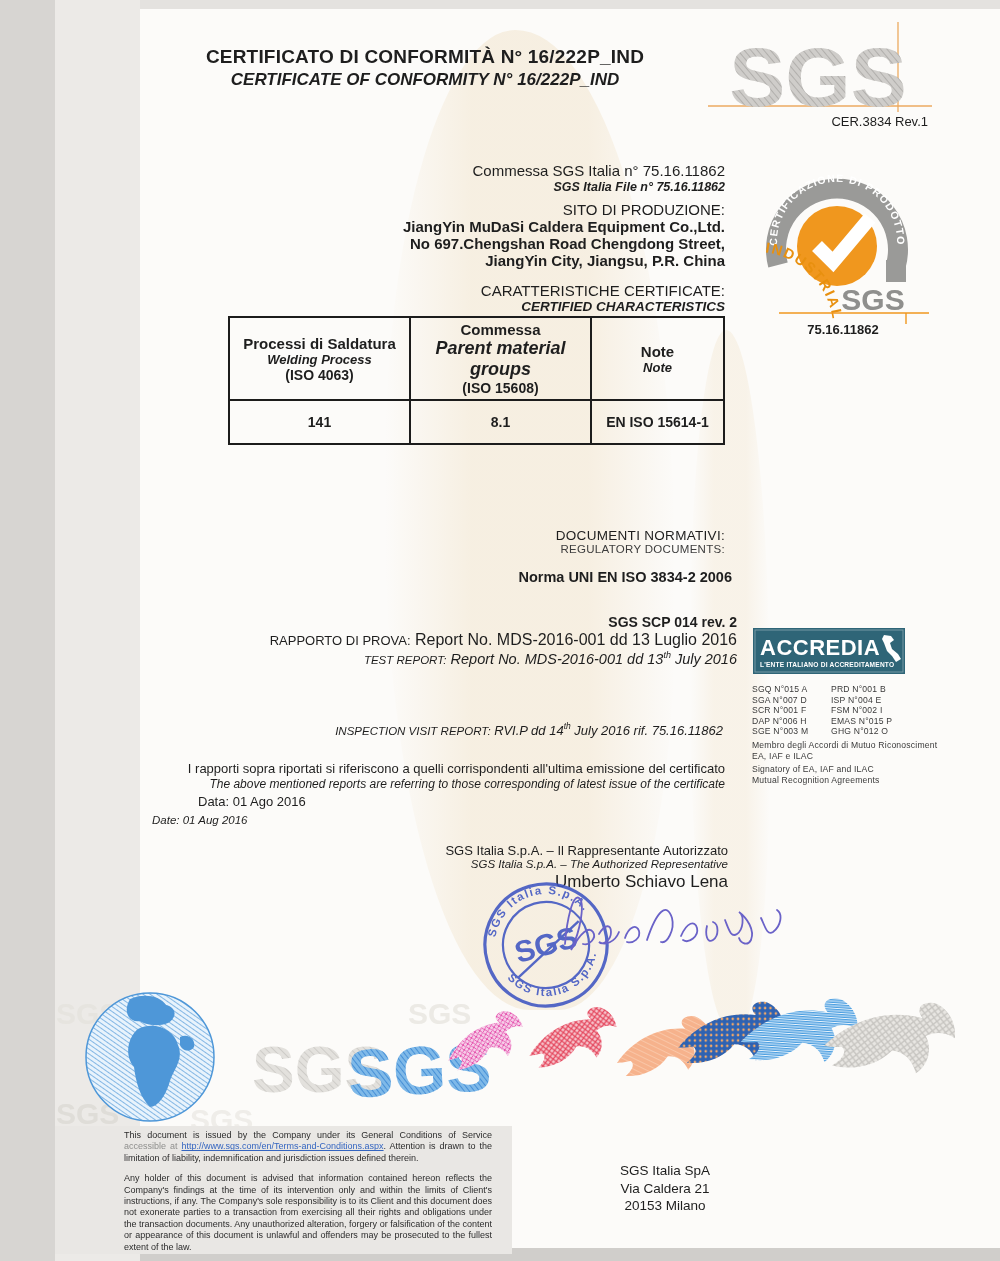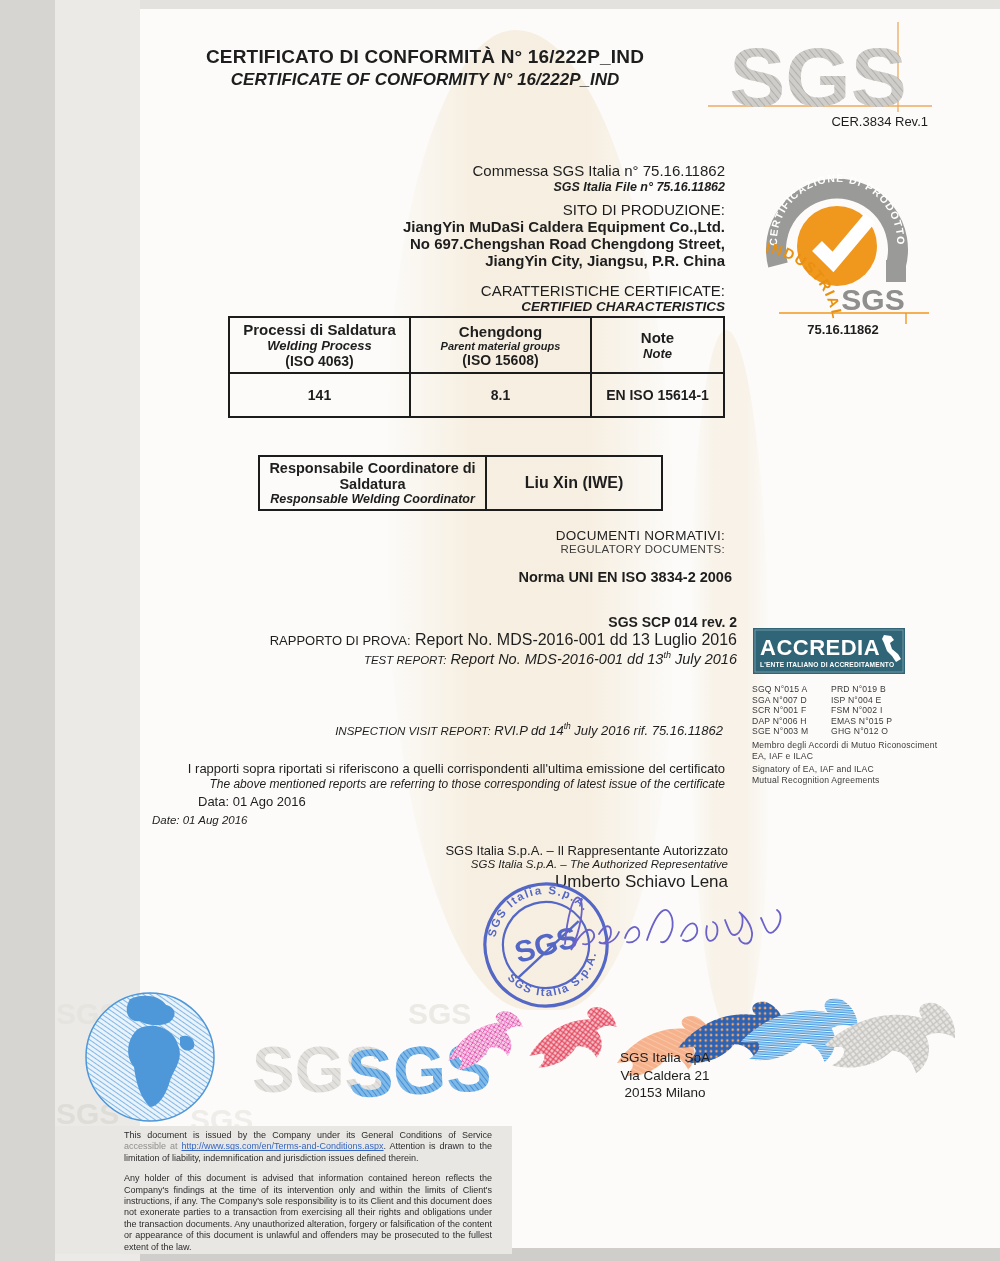--- a/index.html
+++ b/index.html
@@ -88,48 +88,37 @@
 
   <table class="cert abs" style="left:228px;top:316px;width:497px;">
     <tbody>
         <tr style="height:52px;">
       <td style="width:167px;">
         <span class="b" style="font-size:15px;display:block;">Processi di Saldatura</span>
         <span class="bi" style="font-size:13px;display:block;">Welding Process</span>
         <span class="b" style="font-size:14px;display:block;">(ISO 4063)</span>
       </td>
       <td style="width:167px;">
-        <span class="b" style="font-size:15px;display:block;">Chengdong</span>
-        <span class="bi" style="font-size:11px;display:block;">Parent material groups</span>
+        <span class="b" style="font-size:15px;display:block;">Commessa</span>
+        <span class="bi" style="font-size:18px;display:block;">Parent material groups</span>
         <span class="b" style="font-size:14px;display:block;">(ISO 15608)</span>
       </td>
       <td>
         <span class="b" style="font-size:15px;display:block;">Note</span>
         <span class="bi" style="font-size:13px;display:block;">Note</span>
       </td>
     </tr>
     <tr style="height:44px;">
       <td class="b" style="font-size:14px;">141</td>
       <td class="b" style="font-size:14px;">8.1</td>
       <td class="b" style="font-size:14px;">EN ISO 15614-1</td>
     </tr>
   </tbody>
     </table>
 
-  <table class="cert abs" style="left:258px;top:455px;width:405px;">
-    <tbody>
-        <tr style="height:47px;">
-      <td style="width:213px;">
-        <span class="b" style="font-size:14.5px;display:block;line-height:16px;">Responsabile Coordinatore di Saldatura</span>
-        <span class="bi" style="font-size:12.5px;display:block;">Responsable Welding Coordinator</span>
-      </td>
-      <td class="b" style="font-size:16px;">Liu Xin (IWE)</td>
-    </tr>
-  </tbody>
-    </table>
 
   <div class="abs rt" style="right:275px;top:528px;font-size:13.5px;letter-spacing:.3px;">DOCUMENTI NORMATIVI:</div>
   <div class="abs rt" style="right:275px;top:543px;font-size:11.5px;color:#3d3d3d;letter-spacing:.3px;">REGULATORY DOCUMENTS:</div>
   <div class="abs rt b" style="right:268px;top:569px;font-size:14.5px;">Norma UNI EN ISO 3834-2 2006</div>
 
   <div class="abs rt b" style="right:263px;top:614px;font-size:14px;margin-left:20px;">SGS SCP 014 rev. 2</div>
   <div class="abs rt" style="right:263px;top:631px;">
     <span style="font-size:13px;">RAPPORTO DI PROVA:</span><span style="font-size:16px;"> Report No. MDS-2016-001 dd 13 Luglio 2016</span>
   </div>
   <div class="abs rt i" style="right:263px;top:650px;">
@@ -149,21 +138,21 @@
   </svg>
 
   <div class="abs codes" style="left:752px;top:684px;">
     <div>SGQ N°015 A</div>
     <div>SGA N°007 D</div>
     <div>SCR N°001 F</div>
     <div>DAP N°006 H</div>
     <div>SGE N°003 M</div>
   </div>
   <div class="abs codes" style="left:831px;top:684px;">
-    <div>PRD N°019 B</div>
+    <div>PRD N°001 B</div>
     <div>ISP N°004 E</div>
     <div>FSM N°002 I</div>
     <div>EMAS N°015 P</div>
     <div>GHG N°012 O</div>
   </div>
   <div class="abs codes" style="left:752px;top:740px;">
     <div>Membro degli Accordi di Mutuo Riconosciment</div>
     <div>EA, IAF e ILAC</div>
   </div>
   <div class="abs codes" style="left:752px;top:764px;">
@@ -270,21 +259,21 @@
     <text x="308" y="118" font-size="68" font-weight="bold" fill="url(#patBlueHatch)" font-family="Liberation Sans, sans-serif" transform="rotate(-3 340 100)">SGS</text>
 
     <use href="#birdShape" fill="url(#patPink)" transform="translate(398,48) scale(0.82) rotate(-14)"></use>
     <use href="#birdShape" fill="url(#patRed)" transform="translate(482,38) scale(0.92) rotate(-8)"></use>
     <use href="#birdShape" fill="url(#patOrange)" transform="translate(572,42) scale(0.98) rotate(-4)"></use>
     <use href="#birdShape" fill="url(#patNavy)" transform="translate(636,22) scale(1.08)"></use>
     <use href="#birdShape" fill="url(#patBlueLines)" transform="translate(702,12) scale(1.18) rotate(4)"></use>
     <use href="#birdShape" fill="url(#patGrayBird)" transform="translate(788,10) scale(1.32) rotate(7)"></use>
   </svg>
 
-  <div class="abs" style="left:585px;top:1049px;width:160px;text-align:center;font-size:13.5px;line-height:17.5px;">
+  <div class="abs" style="left:585px;top:1162px;width:160px;text-align:center;font-size:13.5px;line-height:17.5px;">
     <div>SGS Italia SpA</div>
     <div>Via Caldera 21</div>
     <div>20153 Milano</div>
   </div>
 
   <div class="abs legal-panel" style="left:55px;top:1126px;width:457px;height:128px;"></div>
   <div class="abs legal" style="left:124px;top:1130px;width:368px;">
     <p><span>This document is issued by the Company under its General Conditions of Service </span><span class="muted">accessible at </span><a class="terms" href="#">http://www.sgs.com/en/Terms-and-Conditions.aspx</a><span>.  Attention is drawn to the limitation of liability, indemnification and jurisdiction issues defined therein.</span></p>
     <p>Any holder of this document is advised that information contained hereon reflects the Company's findings at the time of its intervention only and within the limits of Client's instructions, if any.  The Company's sole responsibility is to its Client and this document does not exonerate parties to a transaction from exercising all their rights and obligations under the transaction documents. Any unauthorized alteration, forgery or falsification of the content or appearance of this document is unlawful and offenders may be prosecuted to the fullest extent of the law.</p>
   </div>

